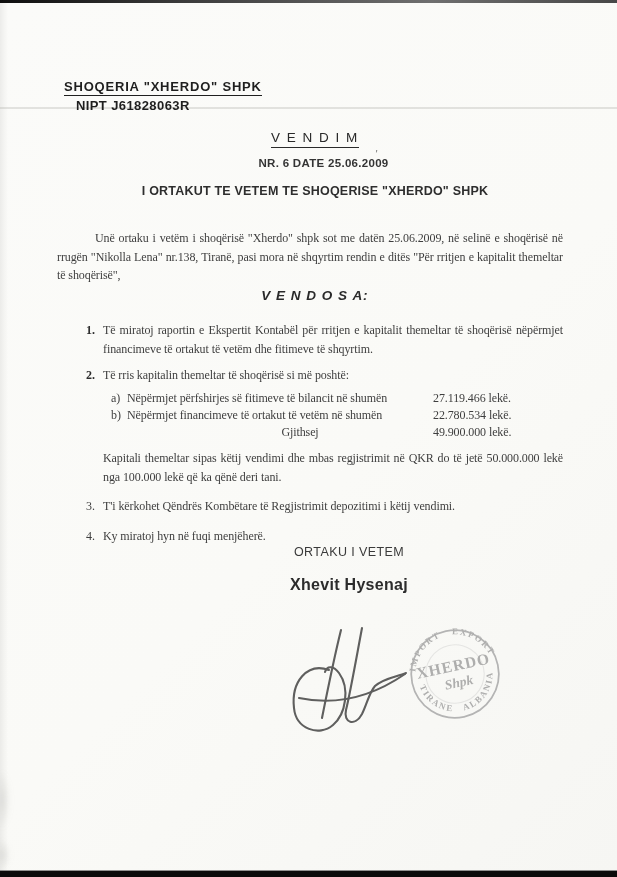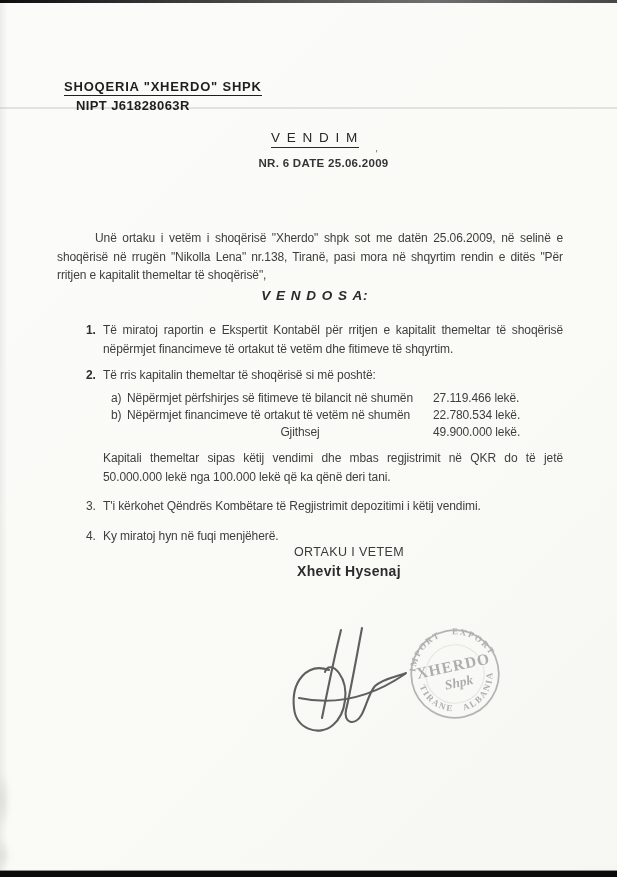--- a/index.html
+++ b/index.html
@@ -36,21 +36,21 @@
   .title { top:128px; }
   .title span { font-weight:normal; font-size:13.5px; letter-spacing:1.5px; color:#2a2a2a;
     border-bottom:1.6px solid #2a2a2a; padding-bottom:2px; display:inline-block; }
   .number-line { top:157px; font-weight:bold; font-size:11.5px; color:#343434; letter-spacing:.3px;padding-left:30px; }
   .date-tick { position:absolute; left:375px; top:148px; font-size:10px; color:#4a4a4a; transform:rotate(12deg); }
   .subject-line { top:184px; font-weight:bold; font-size:12.5px; color:#2e2e2e; letter-spacing:.2px; }
   .decision-heading { top:286px; }
   .decision-heading span { font-weight:bold; font-style:italic; font-size:13.5px;
     letter-spacing:1px; color:#2a2a2a; }
 
-  .doc-text { font-size:12px; line-height:18.5px; letter-spacing:-.1px; color:#3e3e3e; }
+  .doc-text { font-size:12px; line-height:18.5px; letter-spacing:-.1px; color:#3e3e3e;font-family:Liberation Serif, serif; }
   .intro { position:absolute; left:57px; top:229px; width:506px; text-align:justify; text-indent:38px; }
 
   .list-item { position:absolute; left:86px; width:477px; display:flex; }
   .list-item .num { width:17px; flex:0 0 17px; }
   .list-item .txt { flex:1; text-align:justify; }
   .item-1 { top:321px; } .item-2 { top:366px; }
   .item-3 { top:497px; } .item-4 { top:527px; }
   .item-1 .num, .item-2 .num { font-weight:bold; color:#2e2e2e; }
   .item-3 .txt, .item-4 .txt { text-align:left; }
 
@@ -58,21 +58,21 @@
   .increase .row { display:grid; grid-template-columns:16px 306px 1fr; line-height:17px; }
   .increase .amt { white-space:nowrap; }
   .increase .cell { white-space:nowrap; }
   .total-row .lbl { text-align:center; padding-left:40px; }
 
   .capital-note { position:absolute; left:103px; top:449px; width:460px; text-align:justify; }
 
   
   .sig-block { position:absolute; left:258px; top:545px; width:182px; text-align:center; }
   .sig-role { font-size:12.5px; letter-spacing:.4px; color:#3a3a3a; }
-  .sig-name { font-size:14px; font-weight:bold; color:#2c2c2c; margin-top:4px; letter-spacing:.3px; }
+  .sig-name { font-size:16px; font-weight:bold; color:#2c2c2c; margin-top:17px; letter-spacing:.3px; }
 
   .signature-svg { position:absolute; left:265px; top:616px; opacity:.88; }
   .signature-svg path { fill:none; stroke:#4a4a4a; stroke-width:2.1; stroke-linecap:round; }
 
   
   .stamp { position:absolute; left:405px; top:624px; width:100px; height:100px;
     transform:rotate(-12deg); opacity:.82; }
   .stamp text { fill:#9e9e9e; font-family:"Liberation Serif","DejaVu Serif",serif; font-weight:bold; }
   .stamp .arc { font-size:8.5px; letter-spacing:1.6px; word-spacing:7px; }
   .stamp .ctr1 { font-size:15px; letter-spacing:1px; }
@@ -94,20 +94,21 @@
     <div class="nipt">NIPT J61828063R</div>
   </div>
 
   <div class="center-line title">
     <span>V E N D I M</span>
   </div>
 
   <div class="center-line number-line">NR. 6 DATE 25.06.2009</div>
   <div class="date-tick">’</div>
 
+  <div class="center-line subject-line">I ORTAKUT TE VETEM TE SHOQERISE "XHERDO" SHPK</div>
 
   <p class="intro doc-text">Unë ortaku i vetëm i shoqërisë "Xherdo" shpk sot me datën 25.06.2009, në selinë e shoqërisë në rrugën "Nikolla Lena" nr.138, Tiranë, pasi mora në shqyrtim rendin e ditës "Për rritjen e kapitalit themeltar të shoqërisë",</p>
 
   <div class="center-line decision-heading">
     <span>V E N D O S A:</span>
   </div>
 
   <div class="list-item item-1 doc-text">
     <span class="num">1.</span>
     <span class="txt">Të miratoj raportin e Ekspertit Kontabël për rritjen e kapitalit themeltar të shoqërisë nëpërmjet financimeve të ortakut të vetëm dhe fitimeve të shqyrtim.</span>

